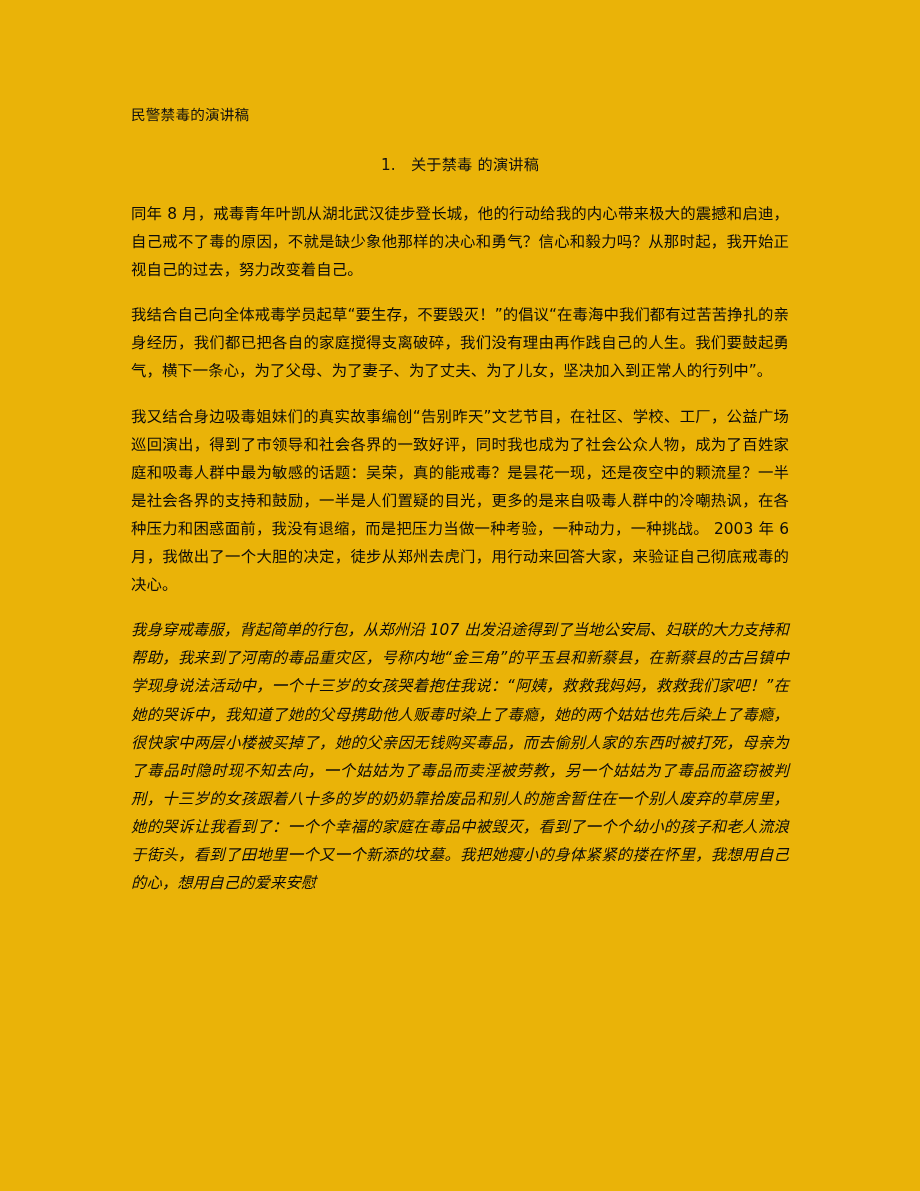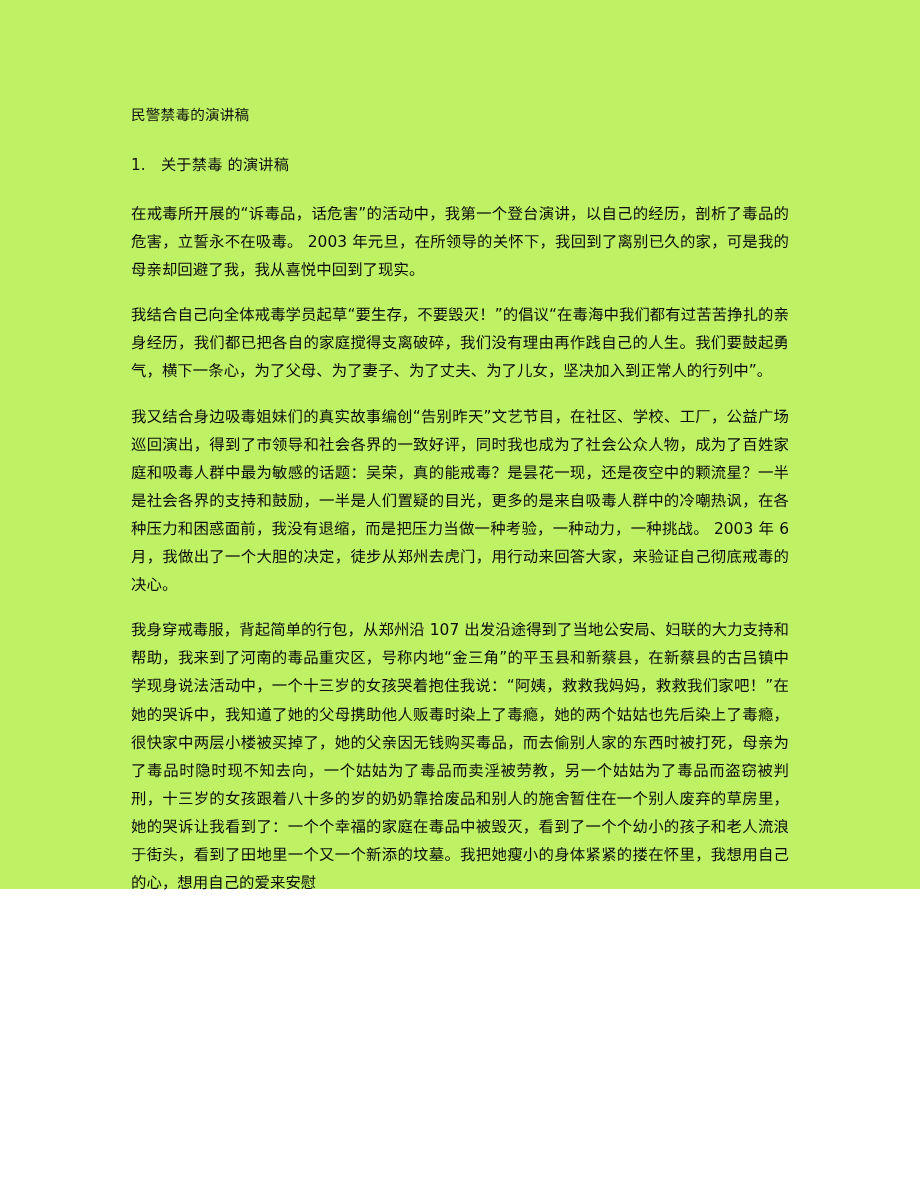--- a/index.html
+++ b/index.html
@@ -12,22 +12,22 @@
     width: 920px;
     height: 1191px;
     overflow: hidden;
     font-family: "DejaVu Sans", "Liberation Sans", sans-serif;
     color: #000000;
     -webkit-font-smoothing: antialiased;
   }
   .page {
     position: relative;
     width: 920px;
-    height: 889px;
-    background: #bef264;
+    height: 1191px;
+    background: #eab308;
     box-sizing: border-box;
   }
   .content {
     position: absolute;
     left: 131px;
     top: 101px;
     width: 658px;
   }
   .doc-title {
     font-size: 14.6px;
@@ -37,52 +37,53 @@
     margin: 0 0 23px 0;
     text-align: left;
     color: #111111;
   }
   .doc-heading {
     font-size: 15.2px;
     line-height: 27.5px;
     font-weight: 400;
     letter-spacing: 0.2px;
     margin: 0 0 21px 0;
-    text-align: left;
+    text-align: center;
     color: #111111;
     white-space: pre;
   }
   .para {
     font-size: 15.4px;
     line-height: 28.1px;
     letter-spacing: 0.05px;
     margin: 0 0 17px 0;
     text-align: justify;
     text-justify: inter-character;
     text-align-last: left;
     color: #0b0b0b;
     word-break: break-all;
     overflow-wrap: anywhere;
   }
   .para:last-child {
     margin-bottom: 8px;
+    font-style: italic;
   }
 </style>
 </head>
 <body>
 
 <div class="page">
   <div class="content">
 
     <div class="doc-title">民警禁毒的演讲稿</div>
 
     <div class="doc-heading">1.   关于禁毒 的演讲稿</div>
 
+    <p class="para">同年 8 月，戒毒青年叶凯从湖北武汉徒步登长城，他的行动给我的内心带来极大的震撼和启迪，自己戒不了毒的原因，不就是缺少象他那样的决心和勇气？信心和毅力吗？从那时起，我开始正视自己的过去，努力改变着自己。</p>
 
-    <p class="para">在戒毒所开展的“诉毒品，话危害”的活动中，我第一个登台演讲，以自己的经历，剖析了毒品的危害，立誓永不在吸毒。 2003 年元旦，在所领导的关怀下，我回到了离别已久的家，可是我的母亲却回避了我，我从喜悦中回到了现实。</p>
 
 
 
     <p class="para">我结合自己向全体戒毒学员起草“要生存，不要毁灭！”的倡议“在毒海中我们都有过苦苦挣扎的亲身经历，我们都已把各自的家庭搅得支离破碎，我们没有理由再作践自己的人生。我们要鼓起勇气，横下一条心，为了父母、为了妻子、为了丈夫、为了儿女，坚决加入到正常人的行列中”。</p>
 
     <p class="para">我又结合身边吸毒姐妹们的真实故事编创“告别昨天”文艺节目，在社区、学校、工厂，公益广场巡回演出，得到了市领导和社会各界的一致好评，同时我也成为了社会公众人物，成为了百姓家庭和吸毒人群中最为敏感的话题：吴荣，真的能戒毒？是昙花一现，还是夜空中的颗流星？一半是社会各界的支持和鼓励，一半是人们置疑的目光，更多的是来自吸毒人群中的冷嘲热讽，在各种压力和困惑面前，我没有退缩，而是把压力当做一种考验，一种动力，一种挑战。 2003 年 6 月，我做出了一个大胆的决定，徒步从郑州去虎门，用行动来回答大家，来验证自己彻底戒毒的决心。</p>
 
     <p class="para">我身穿戒毒服，背起简单的行包，从郑州沿 107 出发沿途得到了当地公安局、妇联的大力支持和帮助，我来到了河南的毒品重灾区，号称内地“金三角”的平玉县和新蔡县，在新蔡县的古吕镇中学现身说法活动中，一个十三岁的女孩哭着抱住我说：“阿姨，救救我妈妈，救救我们家吧！”在她的哭诉中，我知道了她的父母携助他人贩毒时染上了毒瘾，她的两个姑姑也先后染上了毒瘾，很快家中两层小楼被买掉了，她的父亲因无钱购买毒品，而去偷别人家的东西时被打死，母亲为了毒品时隐时现不知去向，一个姑姑为了毒品而卖淫被劳教，另一个姑姑为了毒品而盗窃被判刑，十三岁的女孩跟着八十多的岁的奶奶靠拾废品和别人的施舍暂住在一个别人废弃的草房里，她的哭诉让我看到了：一个个幸福的家庭在毒品中被毁灭，看到了一个个幼小的孩子和老人流浪于街头，看到了田地里一个又一个新添的坟墓。我把她瘦小的身体紧紧的搂在怀里，我想用自己的心，想用自己的爱来安慰</p>
 
   </div>

